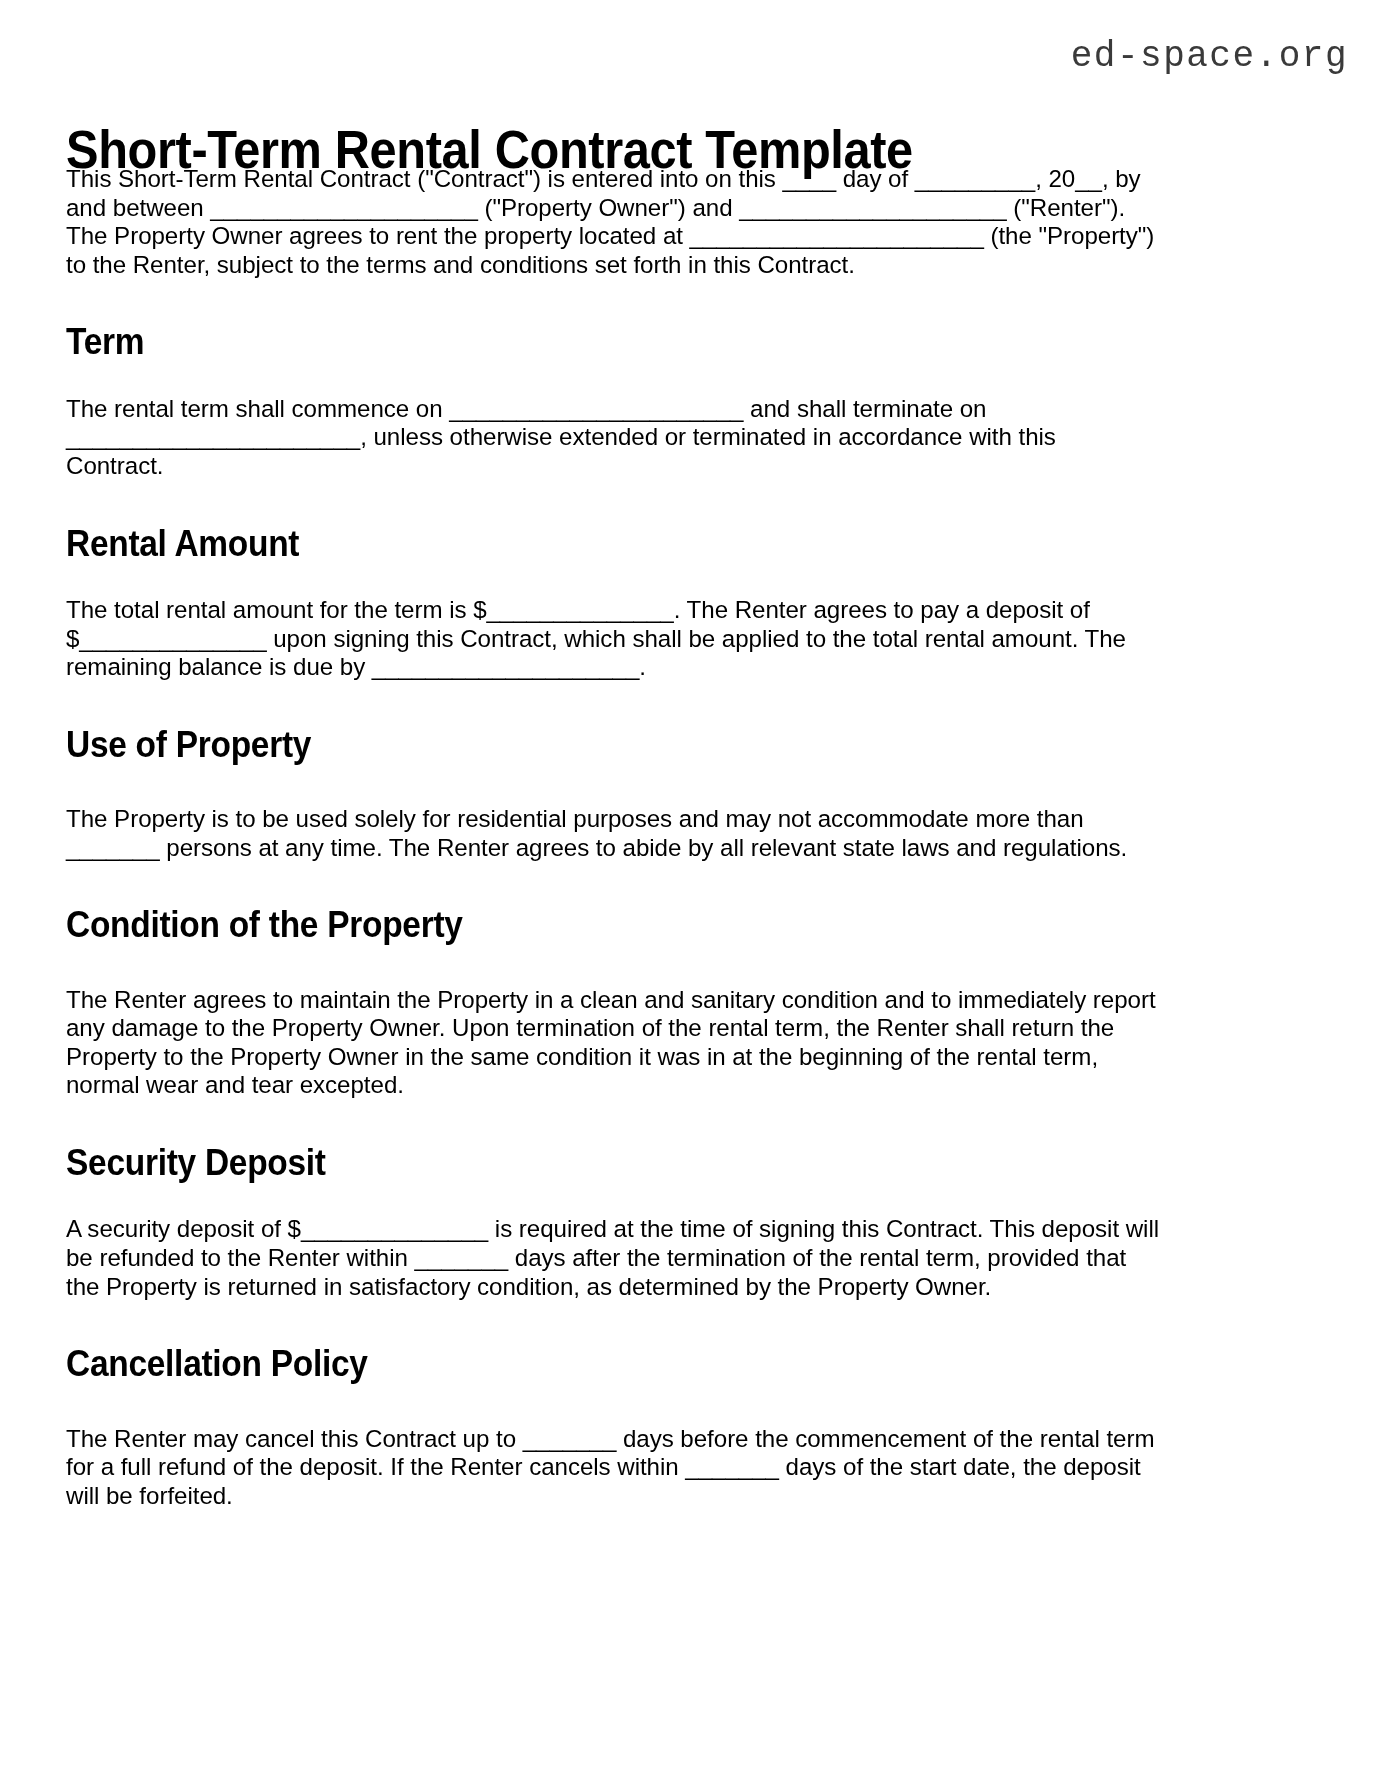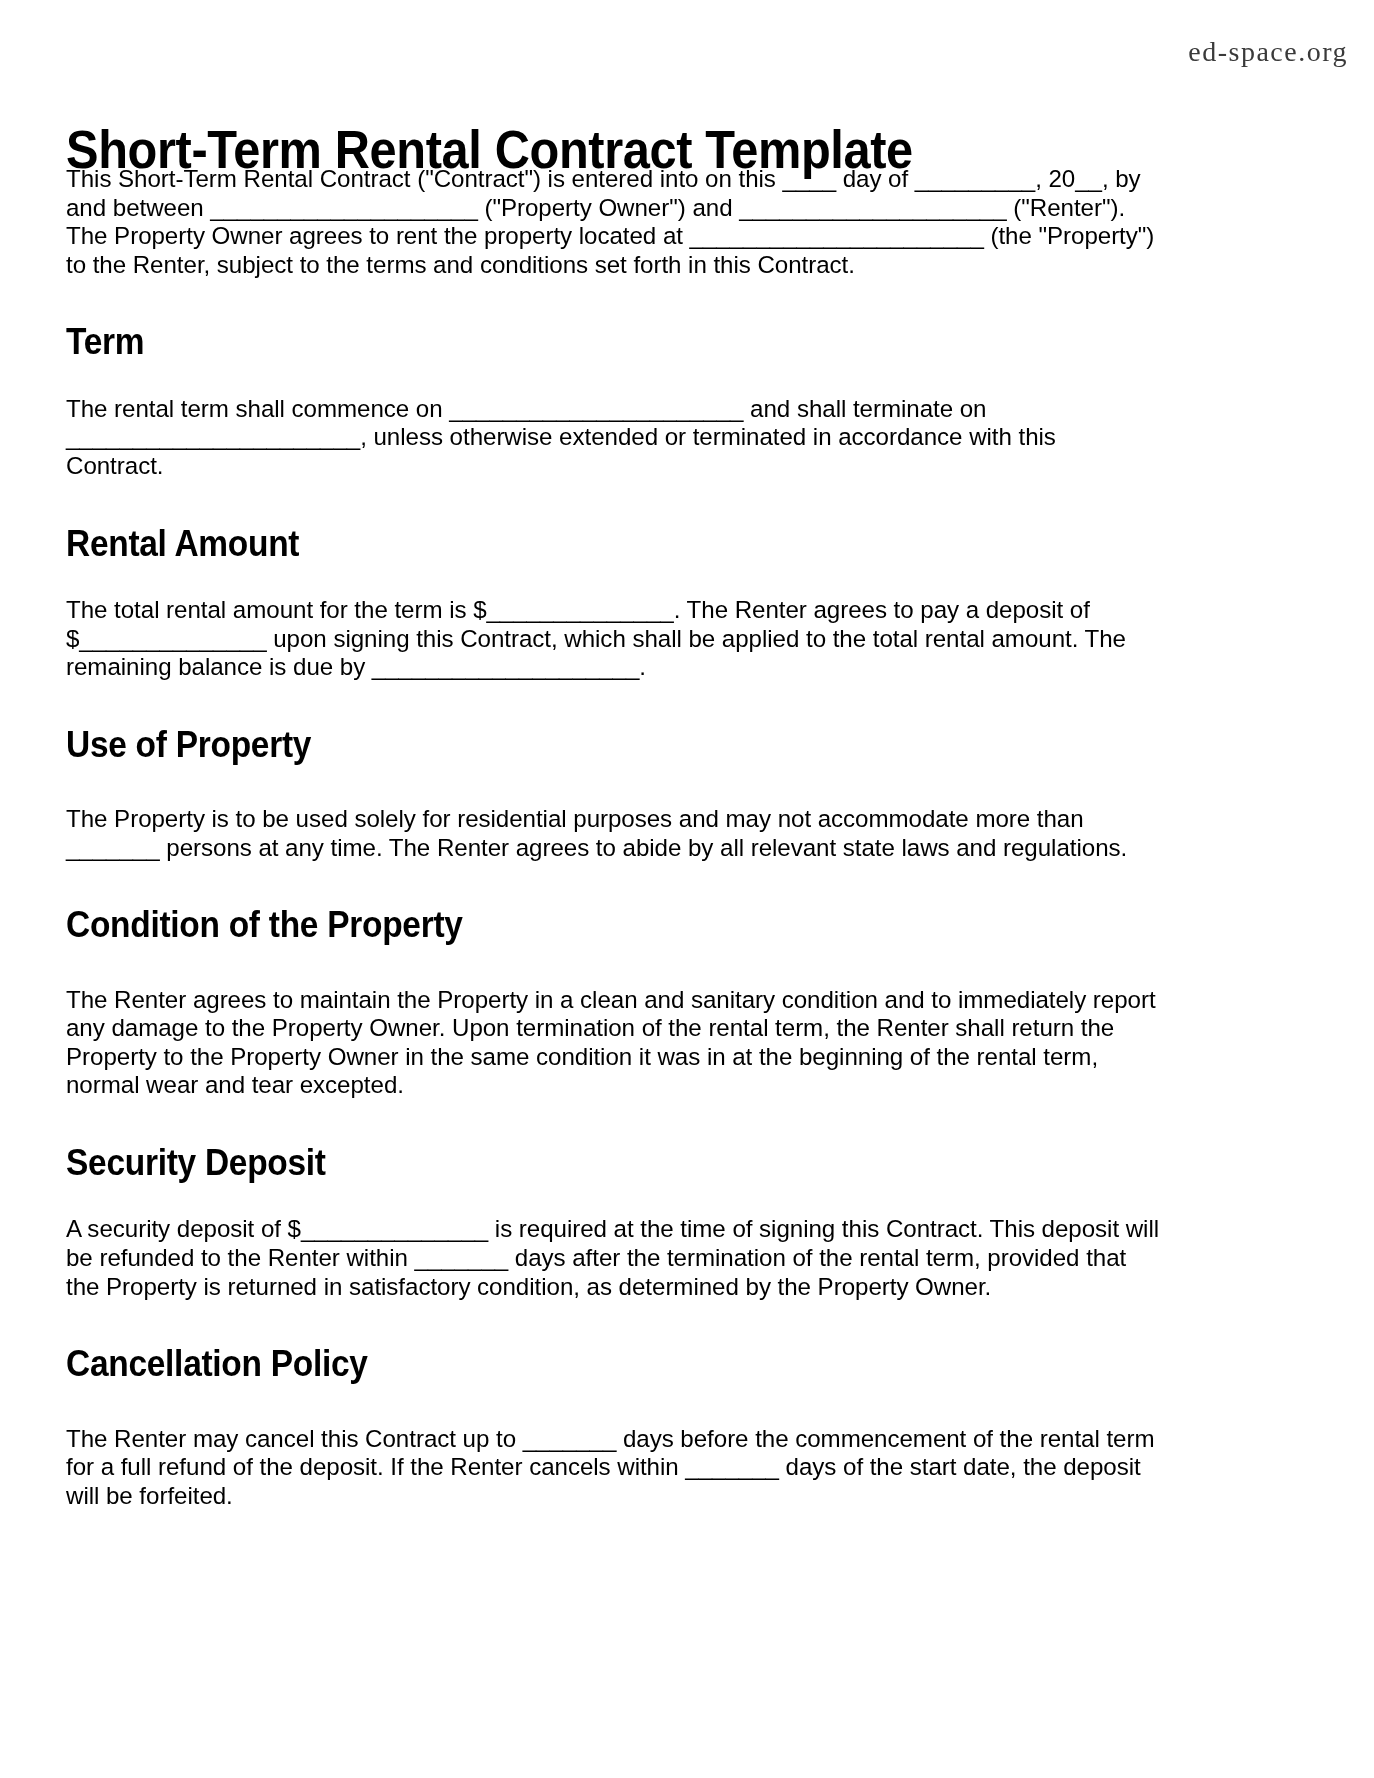--- a/index.html
+++ b/index.html
@@ -20,22 +20,22 @@
     width: 1374px;
     height: 1778px;
     box-sizing: border-box;
     padding: 0;
     background: #ffffff;
   }
   .watermark {
     position: absolute;
     top: 36px;
     right: 26px;
-    font-family: Liberation Serif, serif;
-    font-size: 28px;
+    font-family: Liberation Mono, monospace;
+    font-size: 36px;
     letter-spacing: 1.5px;
     color: #3a3a3a;
     font-weight: 400;
     white-space: nowrap;
   }
   .doc-title {
     position: absolute;
     top: 84px;
     left: 66px;
     font-size: 53px;

